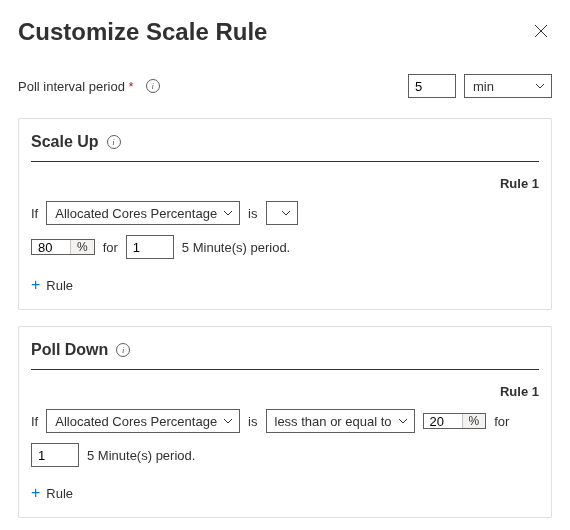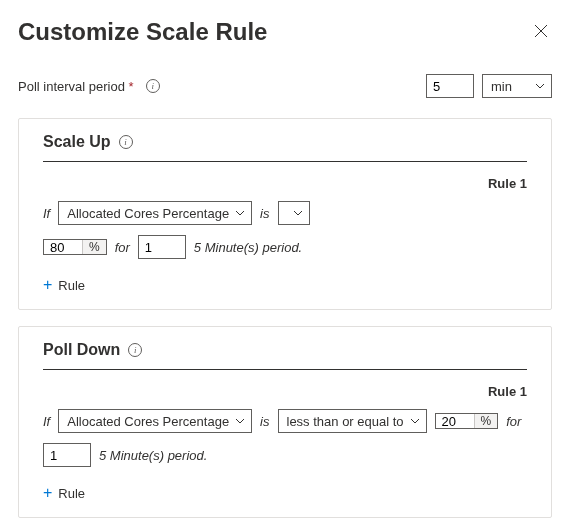--- a/index.html
+++ b/index.html
@@ -80,21 +80,21 @@
       right: 6px;
       top: 50%;
       transform: translateY(-50%);
       pointer-events: none;
     }
     .chev svg { display: block; }
     .section {
       border: 1px solid #e1dfdd;
       border-radius: 2px;
       margin-bottom: 16px;
-      padding: 14px 24px 12px;
+      padding: 14px 12px 12px;
     }
     .section-header {
       display: flex;
       align-items: center;
       gap: 8px;
       padding-bottom: 10px;
       border-bottom: 1px solid #323130;
       margin-bottom: 14px;
     }
     .section-title {
@@ -106,21 +106,21 @@
       margin-bottom: 10px;
       text-align: right;
     }
     .rule-line {
       display: flex;
       flex-wrap: wrap;
       align-items: center;
       gap: 8px;
       margin-bottom: 10px;
     }
-    .rule-line .txt { font-size: 13px; font-style: italic; }
+    .rule-line .txt { font-size: 13px; }
     .pct-wrap {
       display: inline-flex;
       height: 16px;
       border: 1px solid #605e5c;
     }
     .pct-wrap input {
       border: none;
       width: 38px;
       padding: 0 6px;
       font-size: 13px;
@@ -169,21 +169,21 @@
 </div>
 
 <div class="poll-row">
   <span class="poll-label">
     <span>Poll interval period</span>
     <span class="req">*</span>
   </span>
   <span class="info-icon">i</span>
   <span class="poll-spacer"></span>
   <input class="num-input" value="5" style="">
-  <div class="select" style="width:70px;">
+  <div class="select" style="width:88px;">
     <span>min</span>
     <span class="chev">
       <svg width="10" height="6" viewBox="0 0 10 6">
           <path d="M1 1 L5 5 L9 1" stroke="#323130" stroke-width="1" fill="none"></path>
         </svg>
     </span>
   </div>
 </div>
 
 <div class="section">

